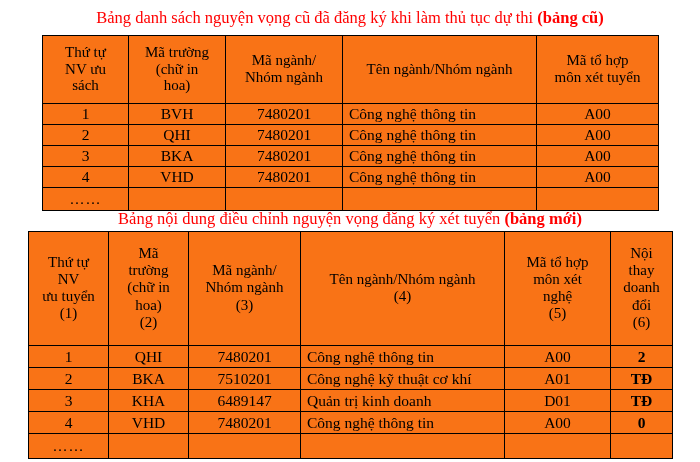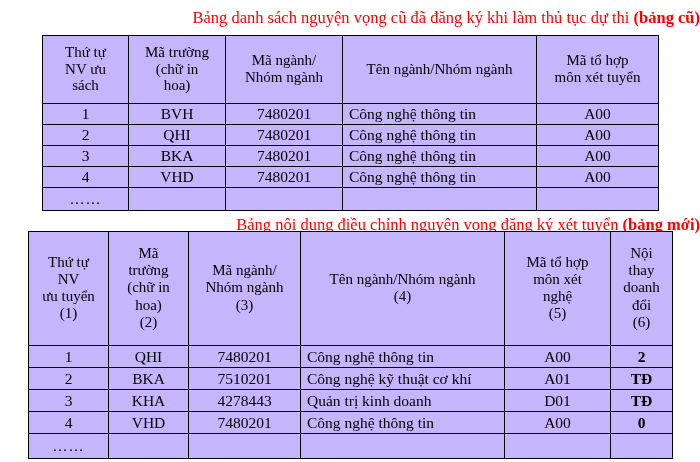--- a/index.html
+++ b/index.html
@@ -20,39 +20,39 @@
   .page {
     position: relative;
     width: 700px;
     height: 462px;
   }
 
   
   .table-title {
     position: absolute;
     width: 100%;
-    text-align: right;
+    text-align: center;
     color: #ff0000;
     font-family: "Liberation Serif", "DejaVu Serif", serif;
     font-size: 16.5px;
     line-height: 1;
     white-space: nowrap;
   }
   .table-title .title-main { font-weight: normal; }
   .table-title .title-bold { font-weight: bold; }
 
   #title-old { top: 10px; }
-  #title-new { top: 211px; margin-top: 6px; }
+  #title-new { top: 211px; }
 
   
   table.grid {
     position: absolute;
     border-collapse: collapse;
     table-layout: fixed;
-    background: #c4b5fd;
+    background: #f97316;
   }
   table.grid td, table.grid th {
     border: 1px solid #000000;
     padding: 0;
     margin: 0;
     text-align: center;
     vertical-align: middle;
     font-weight: normal;
     font-family: "Liberation Serif", "DejaVu Serif", serif;
   }
@@ -248,21 +248,21 @@
         <td>2</td>
         <td>BKA</td>
         <td>7510201</td>
         <td class="cell-name">Công nghệ kỹ thuật cơ khí</td>
         <td>A01</td>
         <td class="cell-change">TĐ</td>
       </tr>
       <tr>
         <td>3</td>
         <td>KHA</td>
-        <td>4278443</td>
+        <td>6489147</td>
         <td class="cell-name">Quản trị kinh doanh</td>
         <td>D01</td>
         <td class="cell-change">TĐ</td>
       </tr>
       <tr>
         <td>4</td>
         <td>VHD</td>
         <td>7480201</td>
         <td class="cell-name">Công nghệ thông tin</td>
         <td>A00</td>

